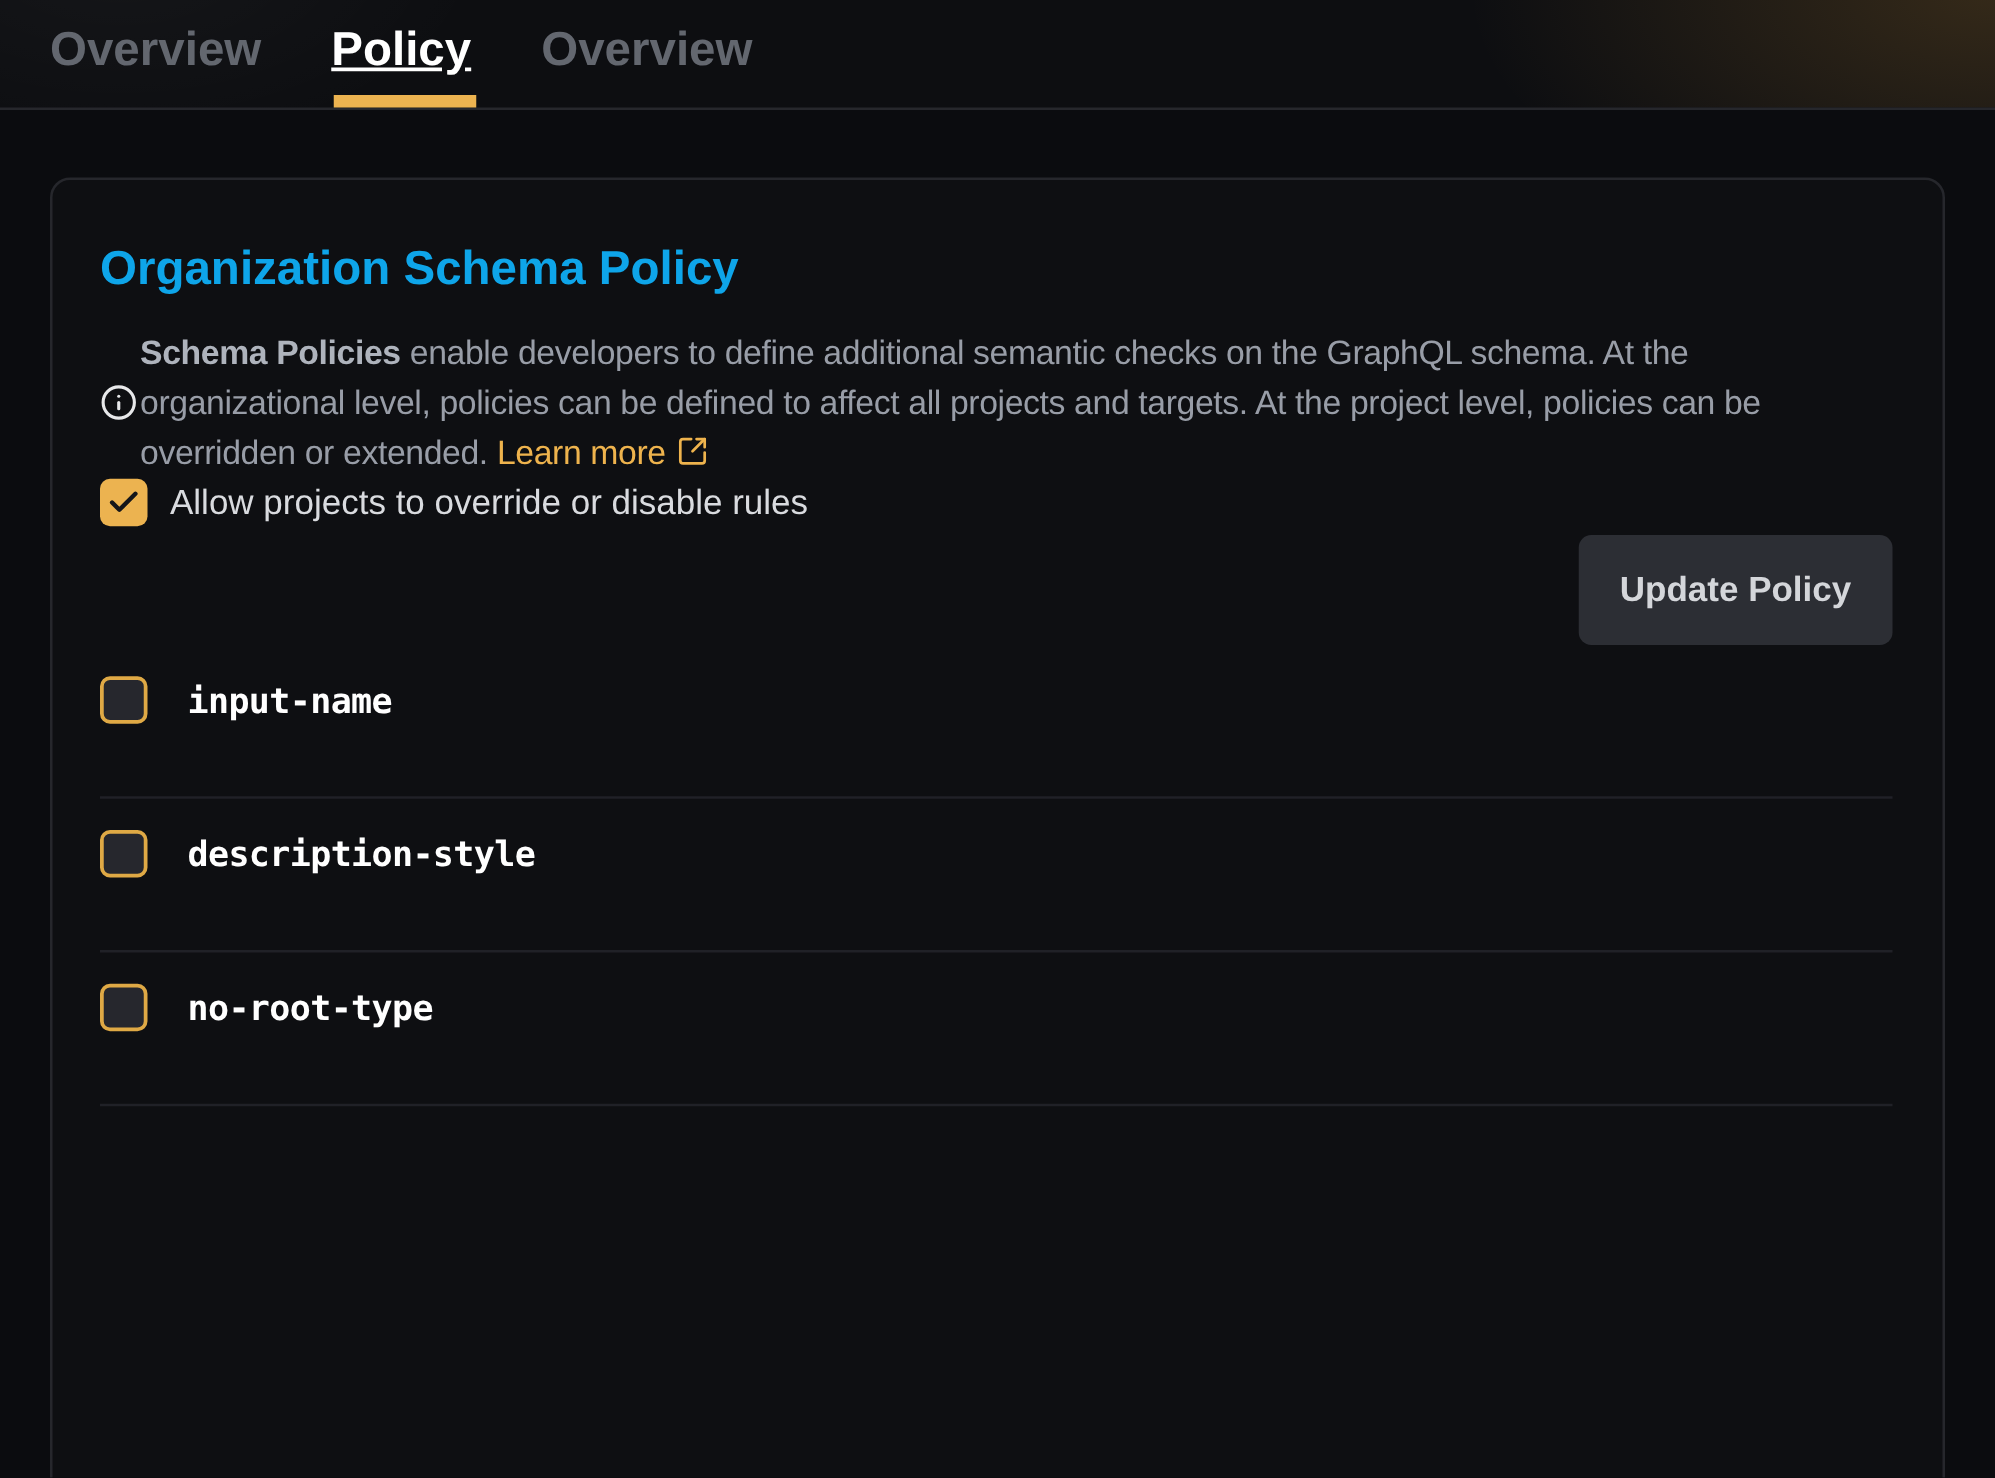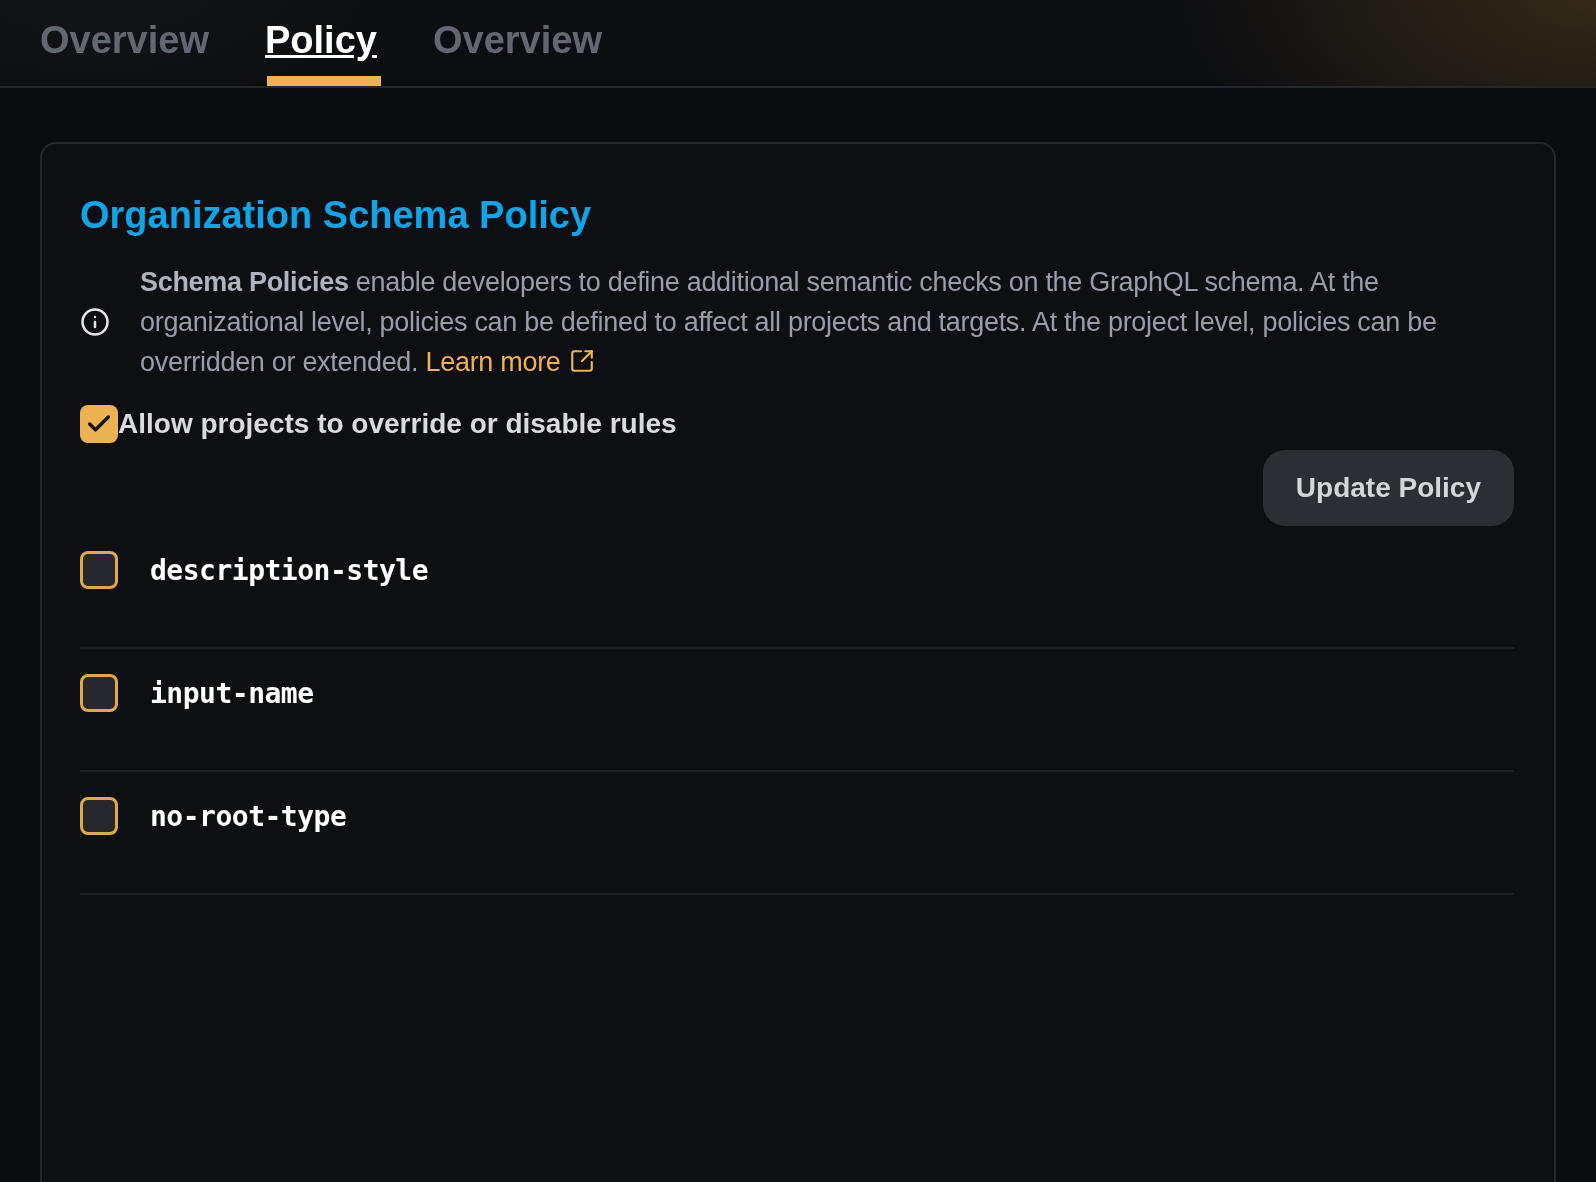--- a/index.html
+++ b/index.html
@@ -60,22 +60,21 @@
     line-height: 46px;
     font-weight: 700;
     color: #0ea5e9;
     margin-bottom: 24px;
   }
 
   
   .info-row {
     display: flex;
     align-items: center;
-    gap: 30px;
-    margin-bottom: 22px;
+    gap: 2px;
     justify-content: center;
   }
   .info-icon { flex: none; width: 30px; height: 30px; }
   .info-text {
     flex: 1;
     font-size: 27px;
     line-height: 40px;
     letter-spacing: -0.3px;
     color: #989da7;
   }
@@ -89,23 +88,23 @@
   .ext-icon {
     width: 26px; height: 26px;
     vertical-align: -3px;
     margin-left: 8px;
   }
 
   
   .allow-row {
     display: flex;
     align-items: center;
+    gap: 18px;
     margin-bottom: 6px;
     height: 40px;
-    font-weight: bold;
   }
   .checkbox {
     width: 38px; height: 38px;
     border-radius: 8px;
     flex: none;
     cursor: pointer;
     display: flex;
     align-items: center;
     justify-content: center;
   }
@@ -117,29 +116,29 @@
   .check-icon { width: 28px; height: 28px; }
   .allow-label { font-size: 28px; color: #d9dbdf; }
 
   
   .button-row {
     display: flex;
     justify-content: flex-end;
     margin-top: 4px;
   }
   .update-btn {
-    height: 76px;
+    height: 88px;
     padding: 0 33px;
     background: #2c2e34;
     color: #d4d6da;
     font-family: inherit;
     font-size: 28px;
     font-weight: 700;
     border: none;
-    border-radius: 22px;
+    border-radius: 10px;
     cursor: pointer;
   }
 
   
   .rule-row {
     display: flex;
     align-items: center;
     gap: 32px;
     padding: 25px 0 58px 0;
     border-bottom: 2px solid #202127;
@@ -199,25 +198,25 @@
       <span class="allow-label">Allow projects to override or disable rules</span>
     </div>
 
     <div class="button-row">
       <button class="update-btn">Update Policy</button>
     </div>
 
     <div class="rules-list">
       <div class="rule-row">
         <div class="checkbox unchecked"></div>
-        <span class="rule-name">description-style</span>
+        <span class="rule-name">input-name</span>
       </div>
       <div class="rule-row">
         <div class="checkbox unchecked"></div>
-        <span class="rule-name">input-name</span>
+        <span class="rule-name">description-style</span>
       </div>
       <div class="rule-row">
         <div class="checkbox unchecked"></div>
         <span class="rule-name">no-root-type</span>
       </div>
     </div>
 
   </div>
 </div>
 

